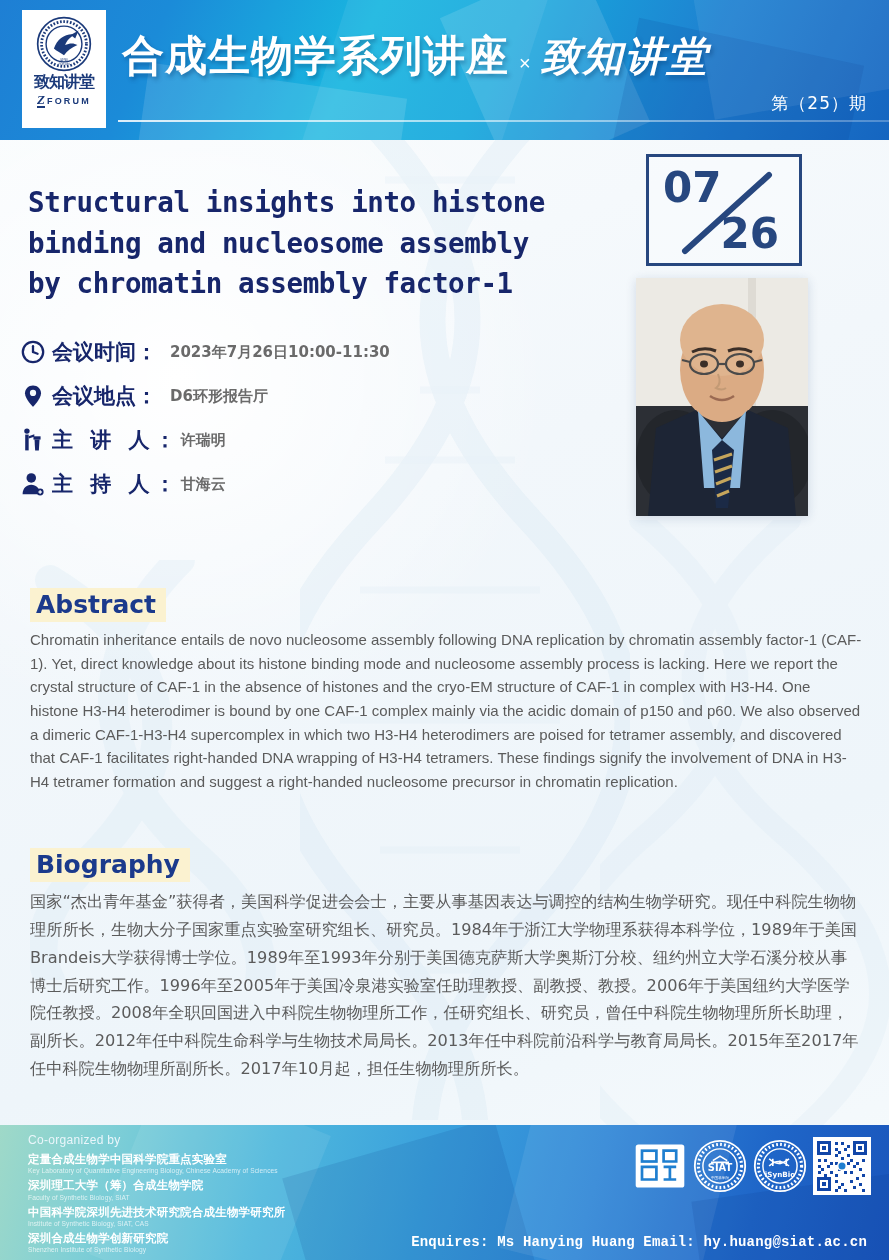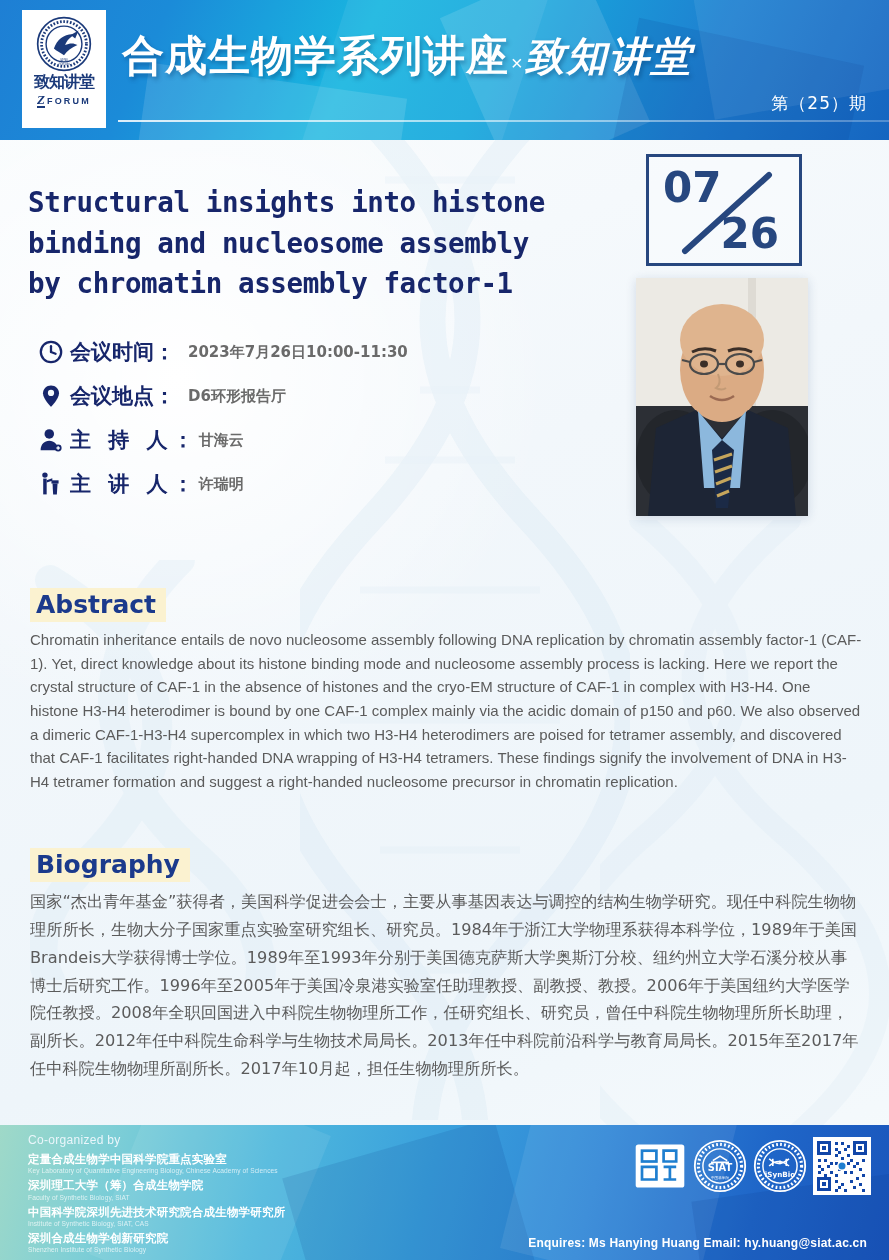--- a/index.html
+++ b/index.html
@@ -68,21 +68,21 @@
     color: #1b3a7a; font-family: "Liberation Serif", serif;
     border-bottom: 2px solid #1b3a7a; line-height: .95;
   }
   .logo-forum {
     font-size: 9px; font-weight: 700; color: #1b3a7a;
     letter-spacing: 2.2px;
   }
 
   .hdr-title {
     position: absolute; left: 122px; top: 28px;
-    display: flex; align-items: baseline; gap: 0;
+    display: flex; align-items: baseline; gap: 8px;
   }
   .hdr-title-main {
     font-family: "DejaVu Sans", sans-serif;
     font-size: 42px; font-weight: 700; color: #ffffff;
     letter-spacing: 1px;
     text-shadow: 2px 3px 4px rgba(0,40,90,.35);
   }
   .hdr-x { font-size: 20px; color: #ffffff; font-weight: 400; padding: 0 2px; }
   .hdr-title-sub {
     font-family: "Liberation Serif", serif;
@@ -128,21 +128,21 @@
   
   .portrait {
     position: absolute; left: 636px; top: 278px;
     width: 172px; height: 238px;
     background: #e8e6e0;
     overflow: hidden;
     box-shadow: 0 2px 10px rgba(30,60,110,.16);
   }
 
   
-  .info { position: absolute; left: 32px; top: 330px; width: 560px; }
+  .info { position: absolute; left: 14px; top: 330px; width: 560px; }
   .info-row {
     display: flex; align-items: center;
     height: 44px;
   }
   .info-icon {
     width: 38px; display: flex; align-items: center; justify-content: center;
     color: #17266b; flex: 0 0 38px;
   }
   .info-label {
     font-family: "DejaVu Sans", sans-serif;
@@ -208,22 +208,22 @@
 
   .f-logos {
     position: absolute; right: 18px; top: 12px;
     display: flex; align-items: center; gap: 6px;
   }
   .f-logo { width: 54px; height: 54px; }
   .qr { width: 58px; height: 58px; background: #ffffff; padding: 1px; }
 
   .contact {
     position: absolute; right: 22px; bottom: 10px;
-    font-family: Liberation Sans, sans-serif;
-    font-size: 12px; font-weight: 700; color: #ffffff;
+    font-family: Liberation Mono, monospace;
+    font-size: 14px; font-weight: 700; color: #ffffff;
     letter-spacing: .2px;
   }
 </style>
 </head>
 <body>
 
 <div class="poster">
 
   <div class="bg-wrap">
     <div class="helix" style="left:300px; top:120px; width:330px; height:1000px;">
@@ -367,43 +367,43 @@
           <circle cx="12" cy="9.2" r="2.9" fill="#f5f9fc"></circle>
         </svg>
       </span>
       <span class="info-label">会议地点：</span>
       <span class="info-value">D6环形报告厅</span>
     </div>
 
     <div class="info-row">
       <span class="info-icon">
         <svg width="26" height="26" viewBox="0 0 24 24">
+          <circle cx="6.4" cy="3.8" r="2.5" fill="#17266b"></circle>
+          <rect x="4.8" y="7" width="3.2" height="14.6" fill="#17266b"></rect>
+          <path d="M8 8.6 L 13.2 6.6 L 13.2 9 L 8 10.6 Z" fill="#17266b"></path>
+          <rect x="12.4" y="8.6" width="6.6" height="3" fill="#17266b"></rect>
+          <path d="M13.4 11.6 L 18 11.6 L 17.4 21.6 L 14 21.6 Z" fill="#17266b"></path>
+        </svg>
+      </span>
+      <span class="info-label sp">主 讲 人：</span>
+      <span class="info-value">许瑞明</span>
+    </div>
+
+    <div class="info-row">
+      <span class="info-icon">
+        <svg width="26" height="26" viewBox="0 0 24 24">
           <circle cx="10.4" cy="6.4" r="4.4" fill="#17266b"></circle>
           <path d="M2.4 21.4 C 2.4 16 6 12.8 10.4 12.8 C 14.8 12.8 18.4 16 18.4 21.4 Z" fill="#17266b"></path>
           <circle cx="18.6" cy="19.4" r="3.2" fill="#17266b"></circle>
           <line x1="18.6" y1="17.8" x2="18.6" y2="21" stroke="#f5f9fc" stroke-width="1.3"></line>
           <line x1="17" y1="19.4" x2="20.2" y2="19.4" stroke="#f5f9fc" stroke-width="1.3"></line>
         </svg>
       </span>
       <span class="info-label sp">主 持 人：</span>
       <span class="info-value">甘海云</span>
-    </div>
-
-    <div class="info-row">
-      <span class="info-icon">
-        <svg width="26" height="26" viewBox="0 0 24 24">
-          <circle cx="6.4" cy="3.8" r="2.5" fill="#17266b"></circle>
-          <rect x="4.8" y="7" width="3.2" height="14.6" fill="#17266b"></rect>
-          <path d="M8 8.6 L 13.2 6.6 L 13.2 9 L 8 10.6 Z" fill="#17266b"></path>
-          <rect x="12.4" y="8.6" width="6.6" height="3" fill="#17266b"></rect>
-          <path d="M13.4 11.6 L 18 11.6 L 17.4 21.6 L 14 21.6 Z" fill="#17266b"></path>
-        </svg>
-      </span>
-      <span class="info-label sp">主 讲 人：</span>
-      <span class="info-value">许瑞明</span>
     </div>
   </div>
 
   <div class="section" id="abstract-section">
     <div class="sec-head">Abstract</div>
     <div class="sec-body">Chromatin inheritance entails de novo nucleosome assembly following DNA replication by chromatin assembly factor-1 (CAF-1). Yet, direct knowledge about its histone binding mode and nucleosome assembly process is lacking. Here we report the crystal structure of CAF-1 in the absence of histones and the cryo-EM structure of CAF-1 in complex with H3-H4. One histone H3-H4 heterodimer is bound by one CAF-1 complex mainly via the acidic domain of p150 and p60. We also observed a dimeric CAF-1-H3-H4 supercomplex in which two H3-H4 heterodimers are poised for tetramer assembly, and discovered that CAF-1 facilitates right-handed DNA wrapping of H3-H4 tetramers. These findings signify the involvement of DNA in H3-H4 tetramer formation and suggest a right-handed nucleosome precursor in chromatin replication.</div>
   </div>
 
   <div class="section" id="biography-section">
     <div class="sec-head">Biography</div>

